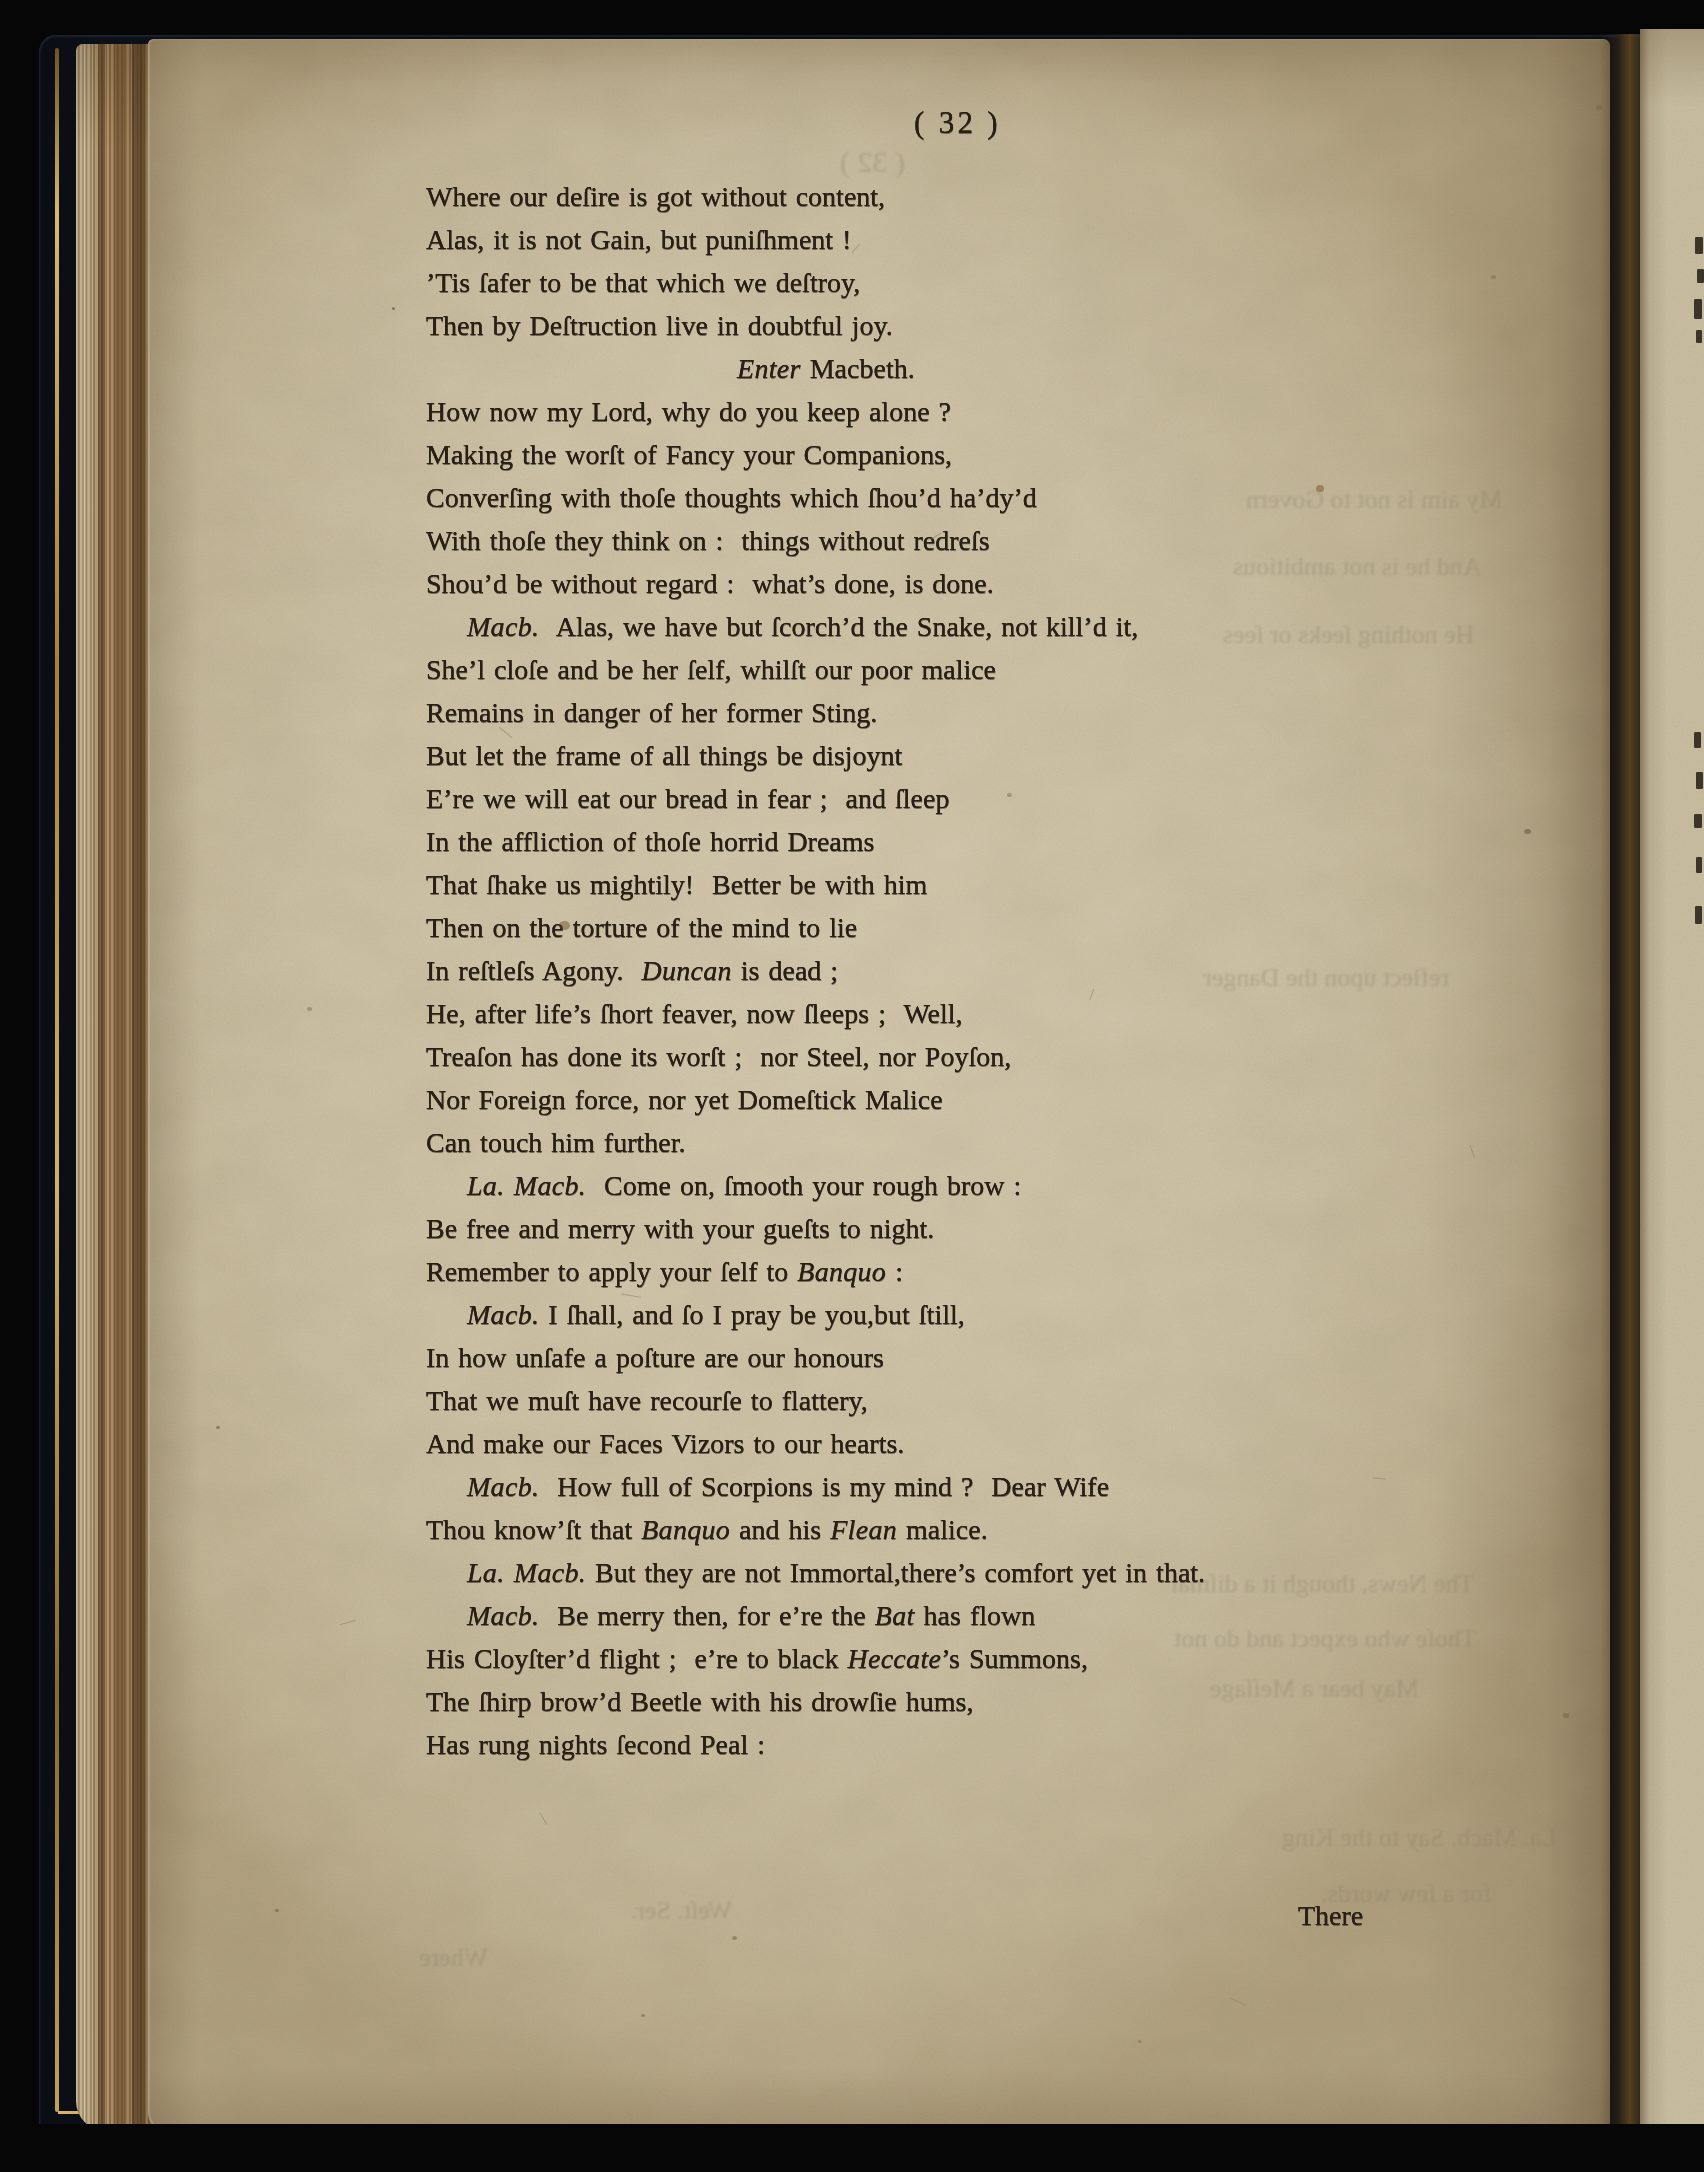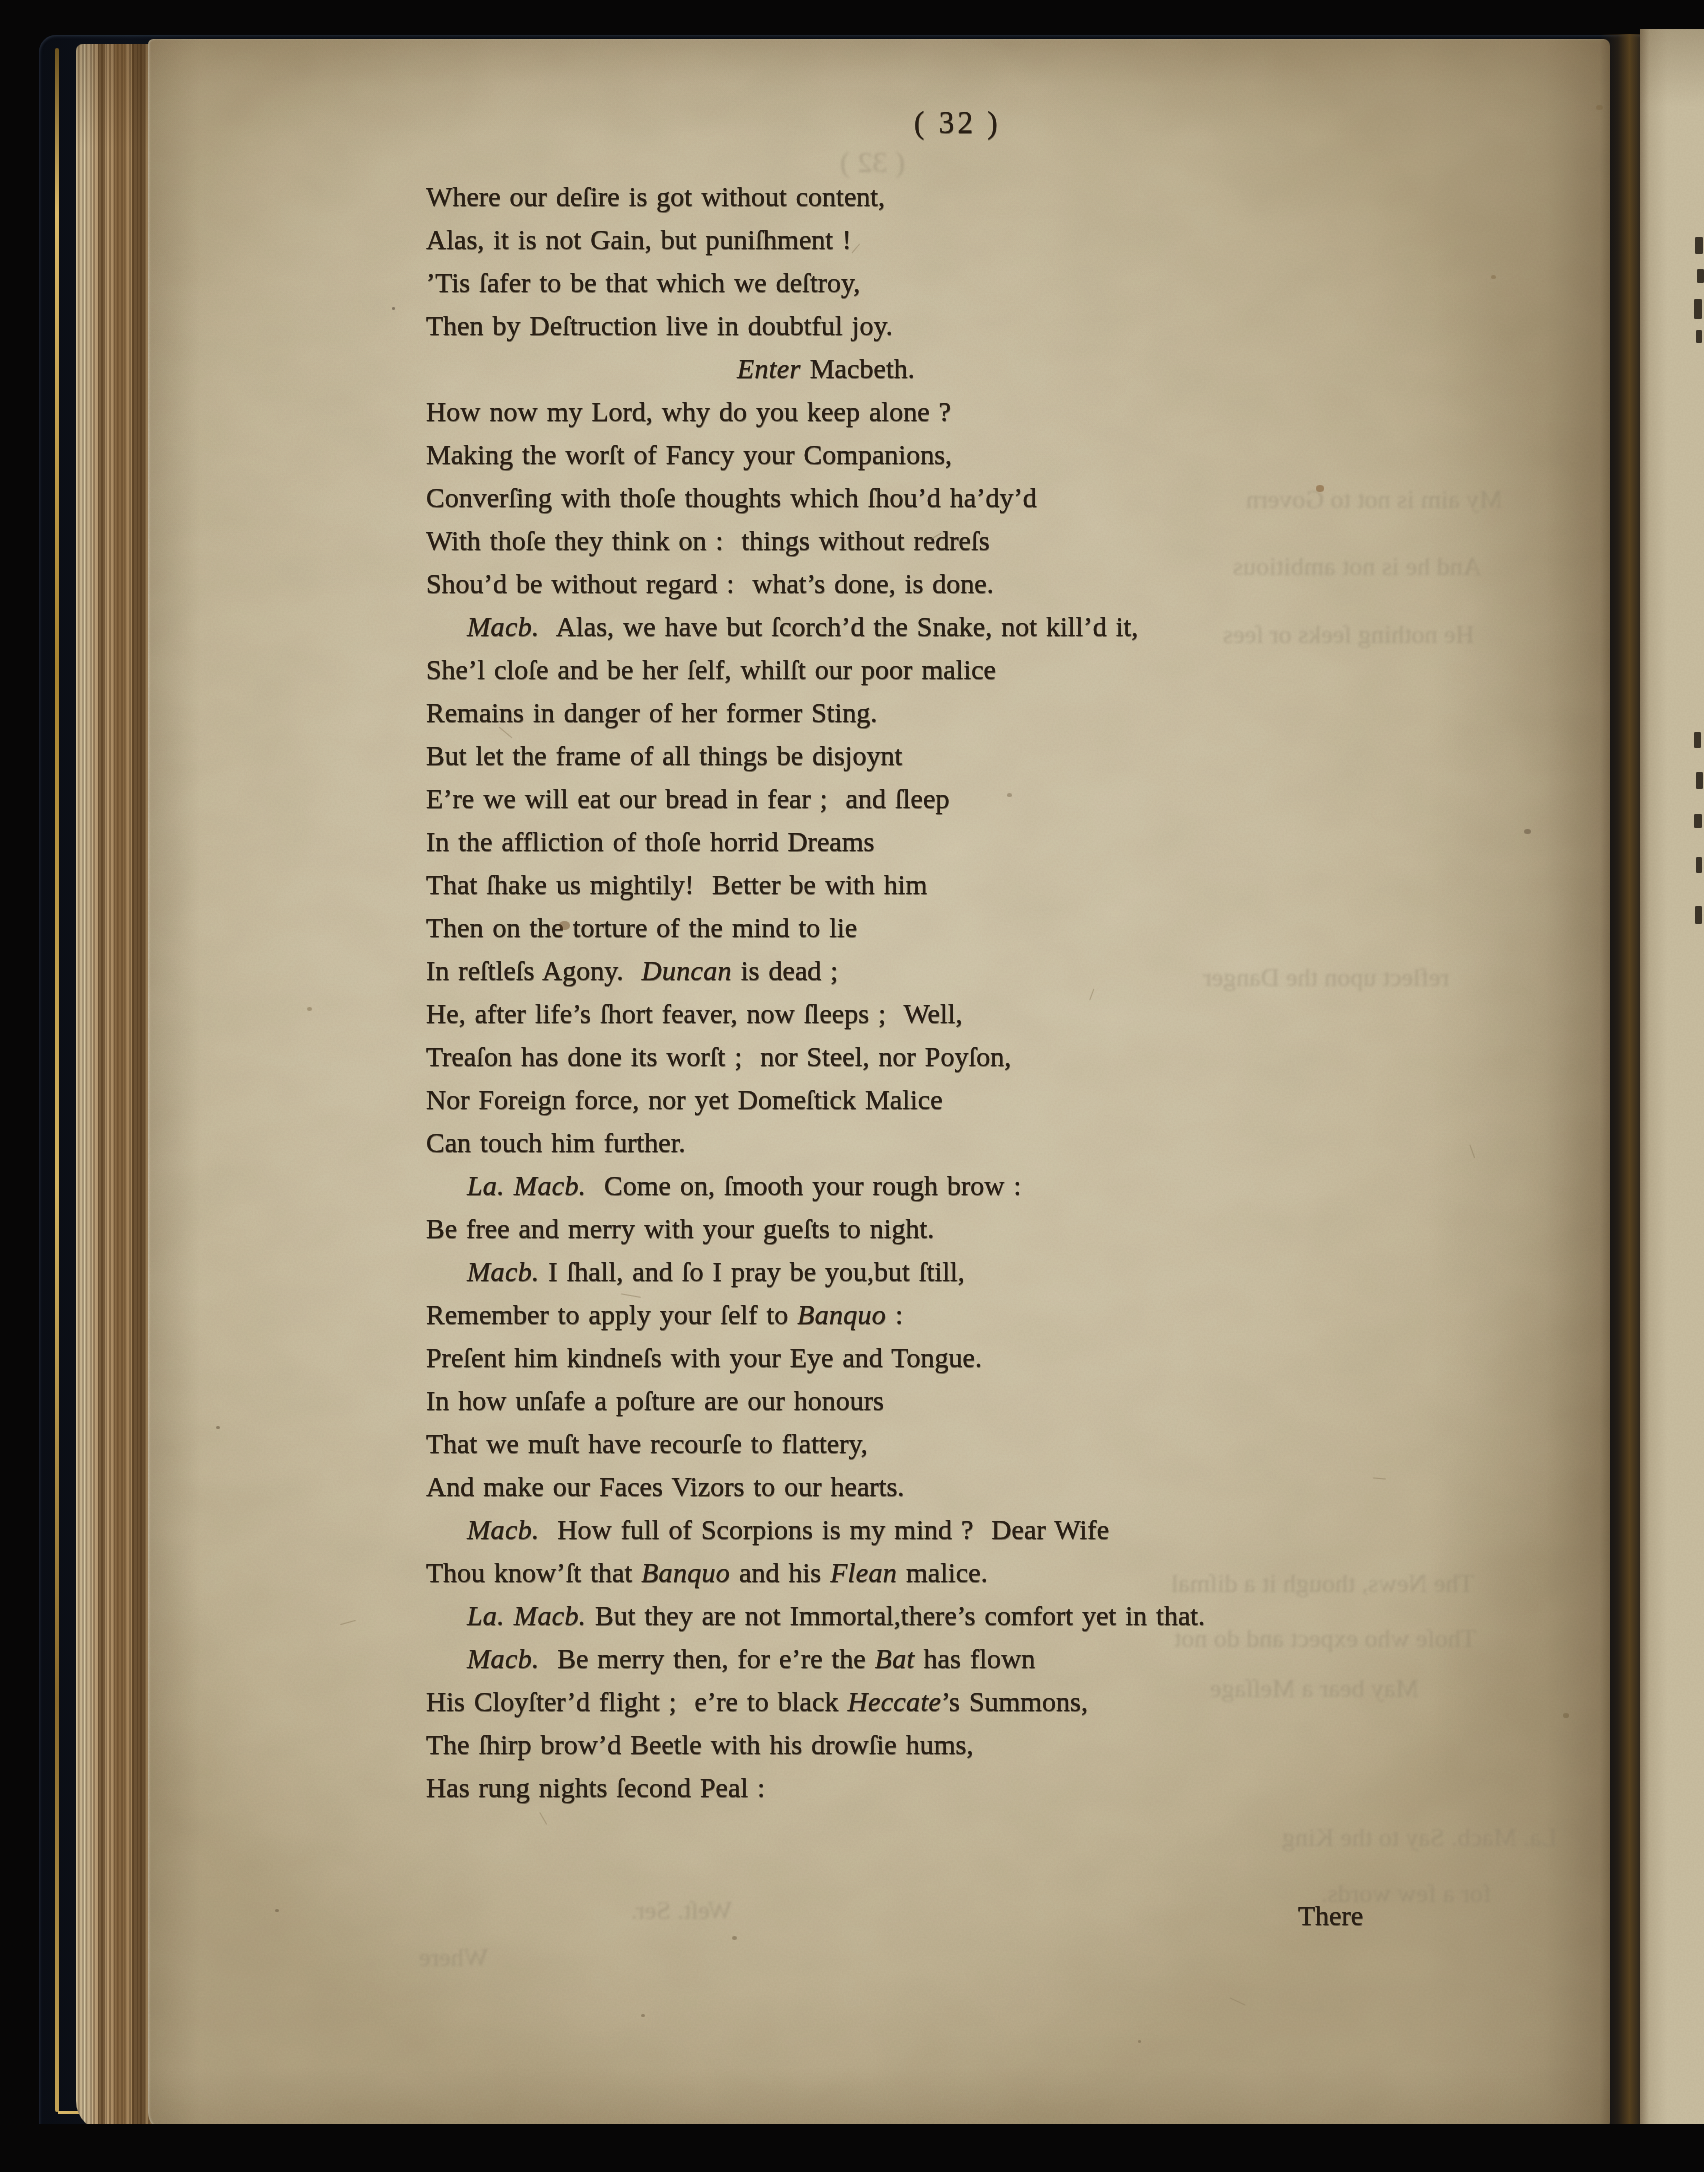--- a/index.html
+++ b/index.html
@@ -149,23 +149,22 @@
       <div class="line none"><span>In the affliction of thoſe horrid Dreams</span></div>
       <div class="line none"><span>That ſhake us mightily!  Better be with him</span></div>
       <div class="line none"><span>Then on the torture of the mind to lie</span></div>
       <div class="line none"><span>In reſtleſs Agony.  </span><span class="it">Duncan</span><span> is dead ;</span></div>
       <div class="line none"><span>He, after life’s ſhort feaver, now ſleeps ;  Well,</span></div>
       <div class="line none"><span>Treaſon has done its worſt ;  nor Steel, nor Poyſon,</span></div>
       <div class="line none"><span>Nor Foreign force, nor yet Domeſtick Malice</span></div>
       <div class="line none"><span>Can touch him further.</span></div>
       <div class="line speech"><span class="it">La. Macb.</span><span>  Come on, ſmooth your rough brow :</span></div>
       <div class="line none"><span>Be free and merry with your gueſts to night.</span></div>
+      <div class="line none"><span>Remember to apply your ſelf to </span><span class="it">Banquo</span><span> :</span></div>
       <div class="line speech"><span class="it">Macb.</span><span> I ſhall, and ſo I pray be you,but ſtill,</span></div>
-      <div class="line none"><span>Remember to apply your ſelf to </span><span class="it">Banquo</span><span> :</span></div>
-      <div class="line none"><span>Preſent him kindneſs with your Eye and Tongue.</span></div>
       <div class="line none"><span>In how unſafe a poſture are our honours</span></div>
       <div class="line none"><span>That we muſt have recourſe to flattery,</span></div>
       <div class="line none"><span>And make our Faces Vizors to our hearts.</span></div>
       <div class="line speech"><span class="it">Macb.</span><span>  How full of Scorpions is my mind ?  Dear Wife</span></div>
       <div class="line none"><span>Thou know’ſt that </span><span class="it">Banquo</span><span> and his </span><span class="it">Flean</span><span> malice.</span></div>
       <div class="line speech"><span class="it">La. Macb.</span><span> But they are not Immortal,there’s comfort yet in that.</span></div>
       <div class="line speech"><span class="it">Macb.</span><span>  Be merry then, for e’re the </span><span class="it">Bat</span><span> has flown</span></div>
       <div class="line none"><span>His Cloyſter’d flight ;  e’re to black </span><span class="it">Heccate</span><span>’s Summons,</span></div>
       <div class="line none"><span>The ſhirp brow’d Beetle with his drowſie hums,</span></div>
       <div class="line none"><span>Has rung nights ſecond Peal :</span></div>

